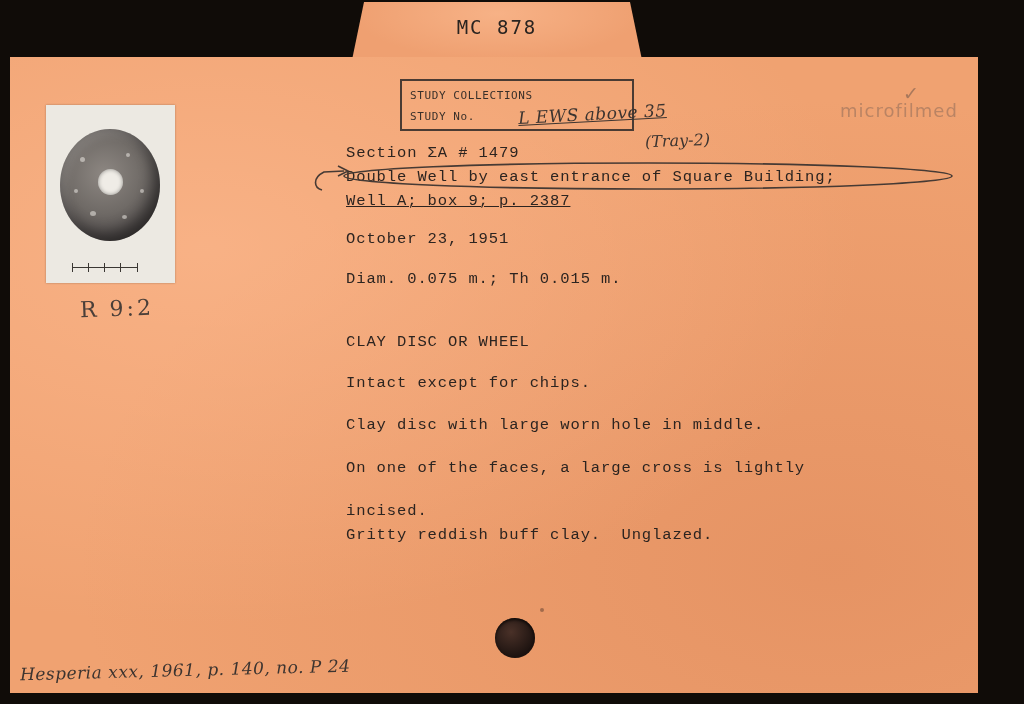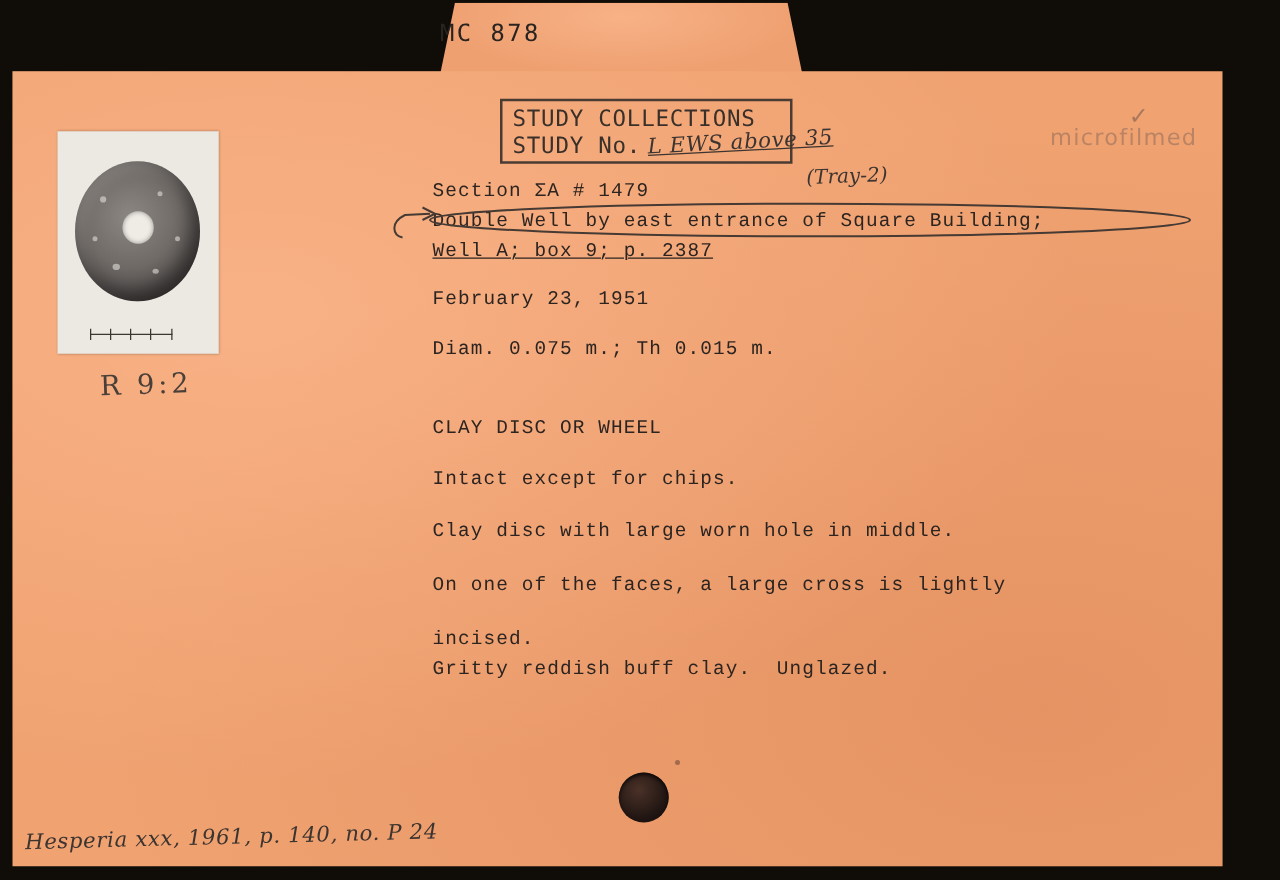--- a/index.html
+++ b/index.html
@@ -44,39 +44,40 @@
     border-top-left-radius: 10px;
     border-top-right-radius: 10px;
     clip-path: polygon(12px 0, 278px 0, 290px 58px, 0 58px);
   }
 
   .tab-title {
     position: absolute;
     left: 352px;
     top: 16px;
     width: 290px;
+    text-align: center;
     font-size: 19px;
     letter-spacing: 2px;
     color: #2a2420;
     font-family: "DejaVu Sans Mono", monospace;
     z-index: 5;
   }
 
   
   .stamp {
     position: absolute;
     left: 400px;
     top: 79px;
     width: 234px;
     height: 52px;
     border: 2px solid #4a3b33;
     padding: 4px 8px;
     box-sizing: border-box;
     line-height: 21px;
-    font-size: 18px;
+    font-size: 11px;
     color: #3a302a;
     letter-spacing: 0.6px;
   }
   .stamp .l2 { white-space: nowrap; }
 
   
   .hand {
     position: absolute;
     font-family: "DejaVu Serif", serif;
     font-style: italic;
@@ -258,21 +259,21 @@
 
   <div class="hand" id="hand-case">L EWS above 35</div>
   <div class="hand" id="hand-tray">(Tray-2)</div>
 
   <div id="microfilmed">microfilmed</div>
   <div id="microfilm-check">✓</div>
 
   <div class="typed" style="top:144px">Section ΣA # 1479</div>
   <div class="typed" style="top:168px">Double Well by east entrance of Square Building;</div>
   <div class="typed underline-a" style="top:192px">Well A; box 9; p. 2387</div>
-  <div class="typed" style="top:230px">February 23, 1951</div>
+  <div class="typed" style="top:230px">October 23, 1951</div>
   <div class="typed" style="top:270px">Diam. 0.075 m.; Th 0.015 m.</div>
   <div class="typed" style="top:333px">CLAY DISC OR WHEEL</div>
   <div class="typed" style="top:374px">Intact except for chips.</div>
   <div class="typed" style="top:459px">On one of the faces, a large cross is lightly</div>
   <div class="typed" style="top:416px">Clay disc with large worn hole in middle.</div>
   <div class="typed" style="top:502px">incised.</div>
   <div class="typed" style="top:526px">Gritty reddish buff clay.  Unglazed.</div>
 
   <svg id="annot-svg" viewBox="0 0 680 40">
     <ellipse cx="348" cy="16" rx="304" ry="13" fill="none" stroke="#463a34" stroke-width="1.6"></ellipse>

